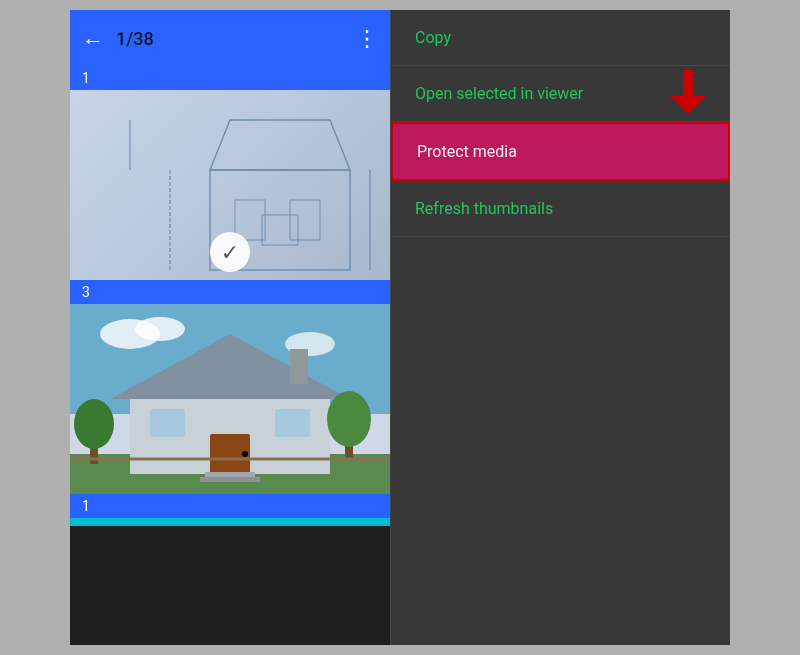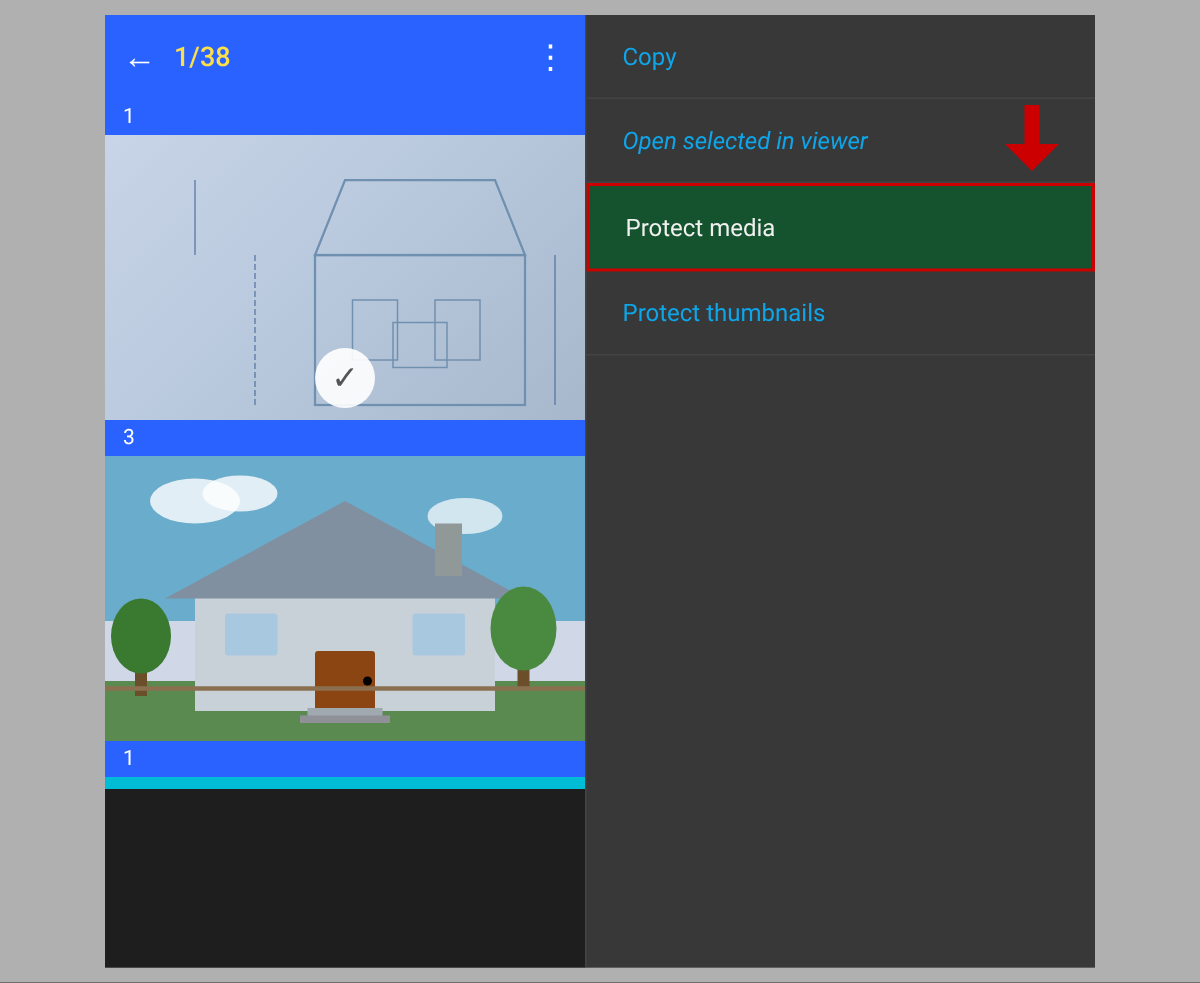--- a/index.html
+++ b/index.html
@@ -44,21 +44,21 @@
     }
 
     .back-arrow {
       color: white;
       font-size: 22px;
       font-weight: bold;
       cursor: pointer;
     }
 
     .header-title {
-      color: #fde047;
+      color: #0f172a;
       font-size: 18px;
       font-weight: 500;
       flex: 1;
     }
 
     .header-menu {
       color: white;
       font-size: 22px;
       cursor: pointer;
     }
@@ -138,30 +138,30 @@
       width: 340px;
       background: #383838;
       height: 100%;
       display: flex;
       flex-direction: column;
       border-left: 1px solid #444;
     }
 
     .menu-item {
       padding: 18px 24px;
-      color: #0ea5e9;
+      color: #22c55e;
       font-size: 16px;
       cursor: pointer;
       border-bottom: 1px solid #444;
       position: relative;
     }
 
     .menu-item.highlighted {
       border: 2px solid #cc0000;
-      background: #14532d;
+      background: #be185d;
       color: #f0f0f0;
     }
 
     .arrow-indicator {
       position: absolute;
       right: 24px;
       top: 50%;
       transform: translateY(-50%);
     }
 
@@ -255,33 +255,33 @@
   <div class="context-menu">
 
     <div class="menu-item">
       <span>Copy</span>
     </div>
 
 
 
 
 
-    <div class="menu-item" style="position:relative; padding-right: 66px; font-style: italic;">
+    <div class="menu-item" style="position:relative; padding-right: 66px;">
       <span>Open selected in viewer</span>
       
       <span class="arrow-indicator">
         <svg width="36" height="44" viewBox="0 0 36 44">
           <rect x="13" y="0" width="10" height="26" fill="#cc0000"></rect>
           <polygon points="0,26 36,26 18,44" fill="#cc0000"></polygon>
         </svg>
       </span>
     </div>
 
     <div class="menu-item highlighted">
       <span>Protect media</span>
     </div>
 
     <div class="menu-item">
-      <span>Protect thumbnails</span>
+      <span>Refresh thumbnails</span>
     </div>
 
   </div>
 </div>
 
 </body></html>

